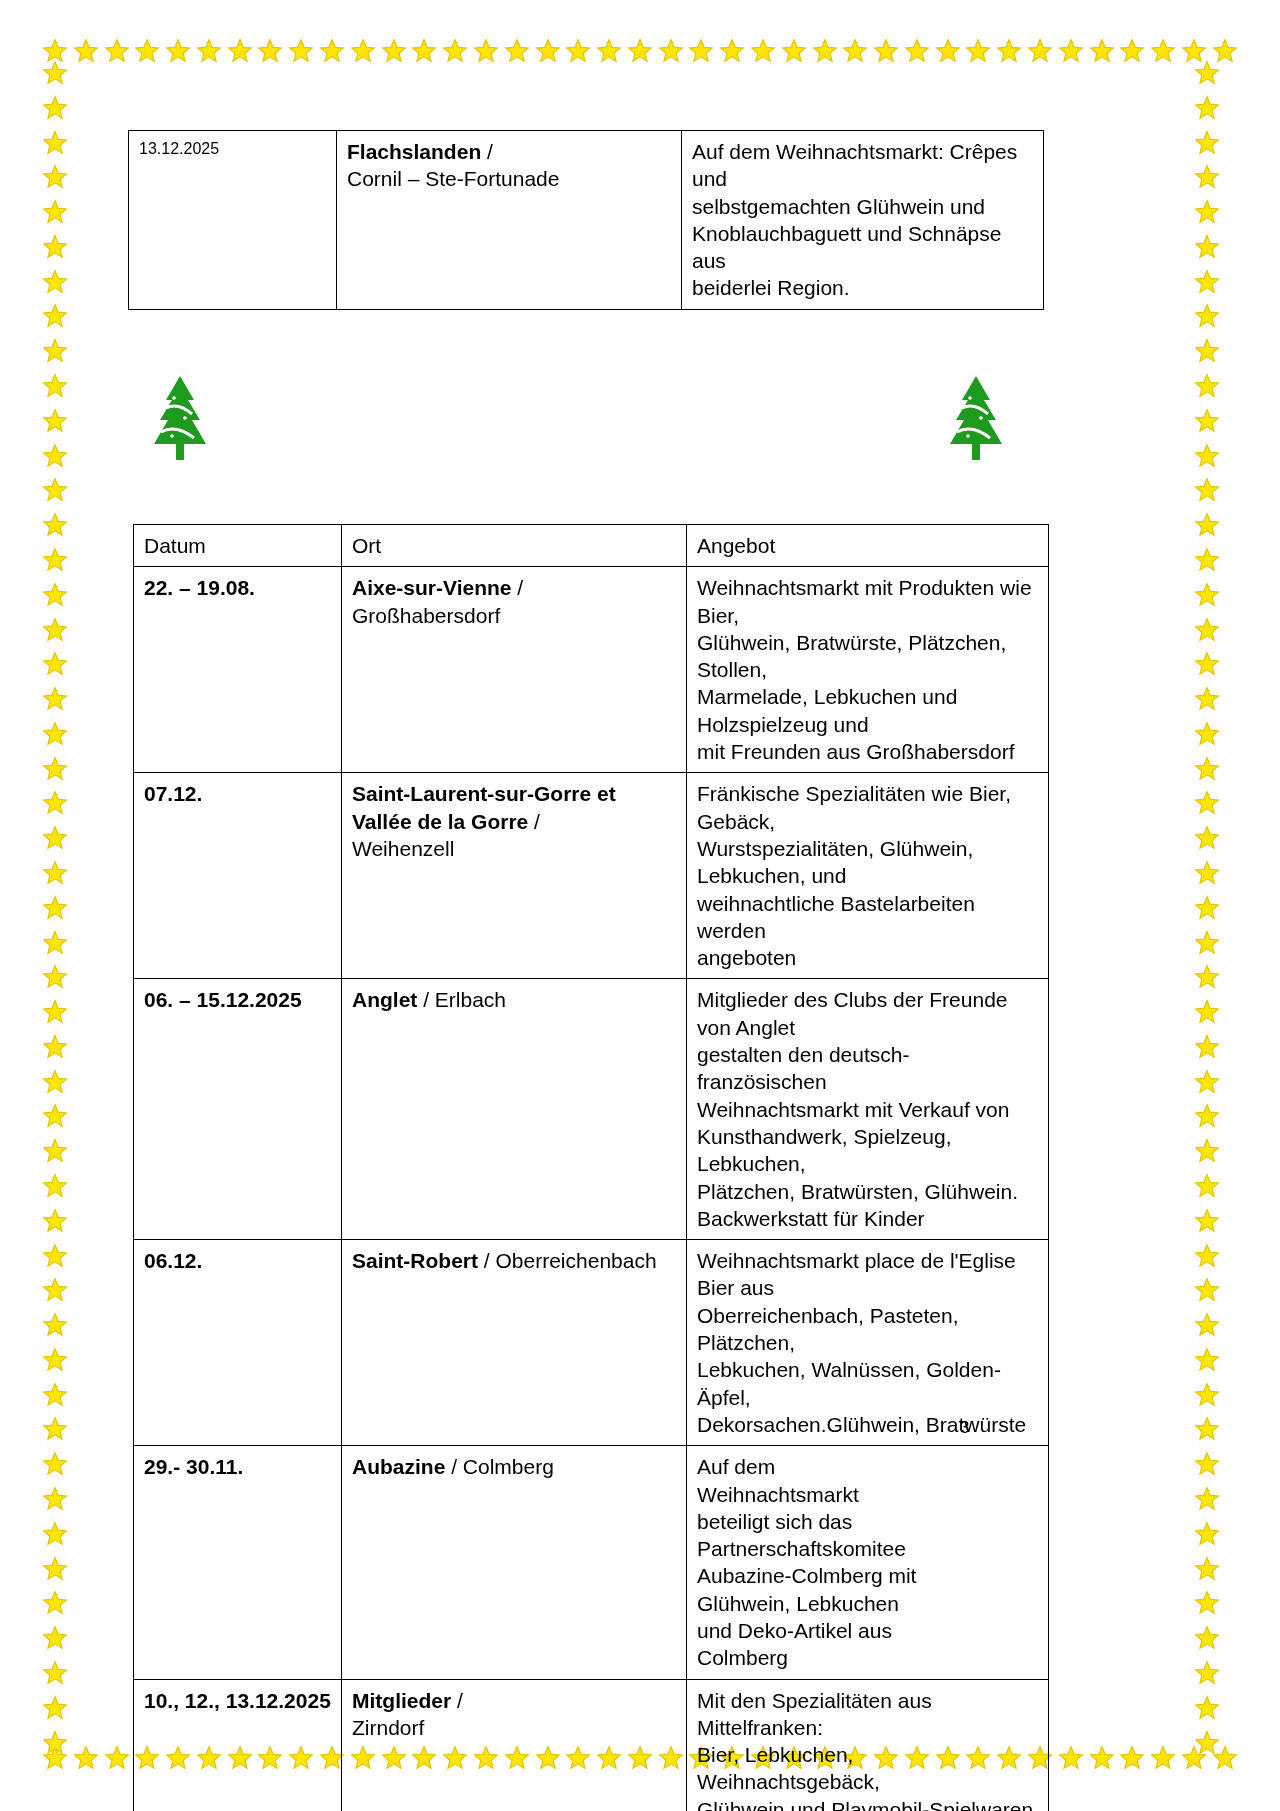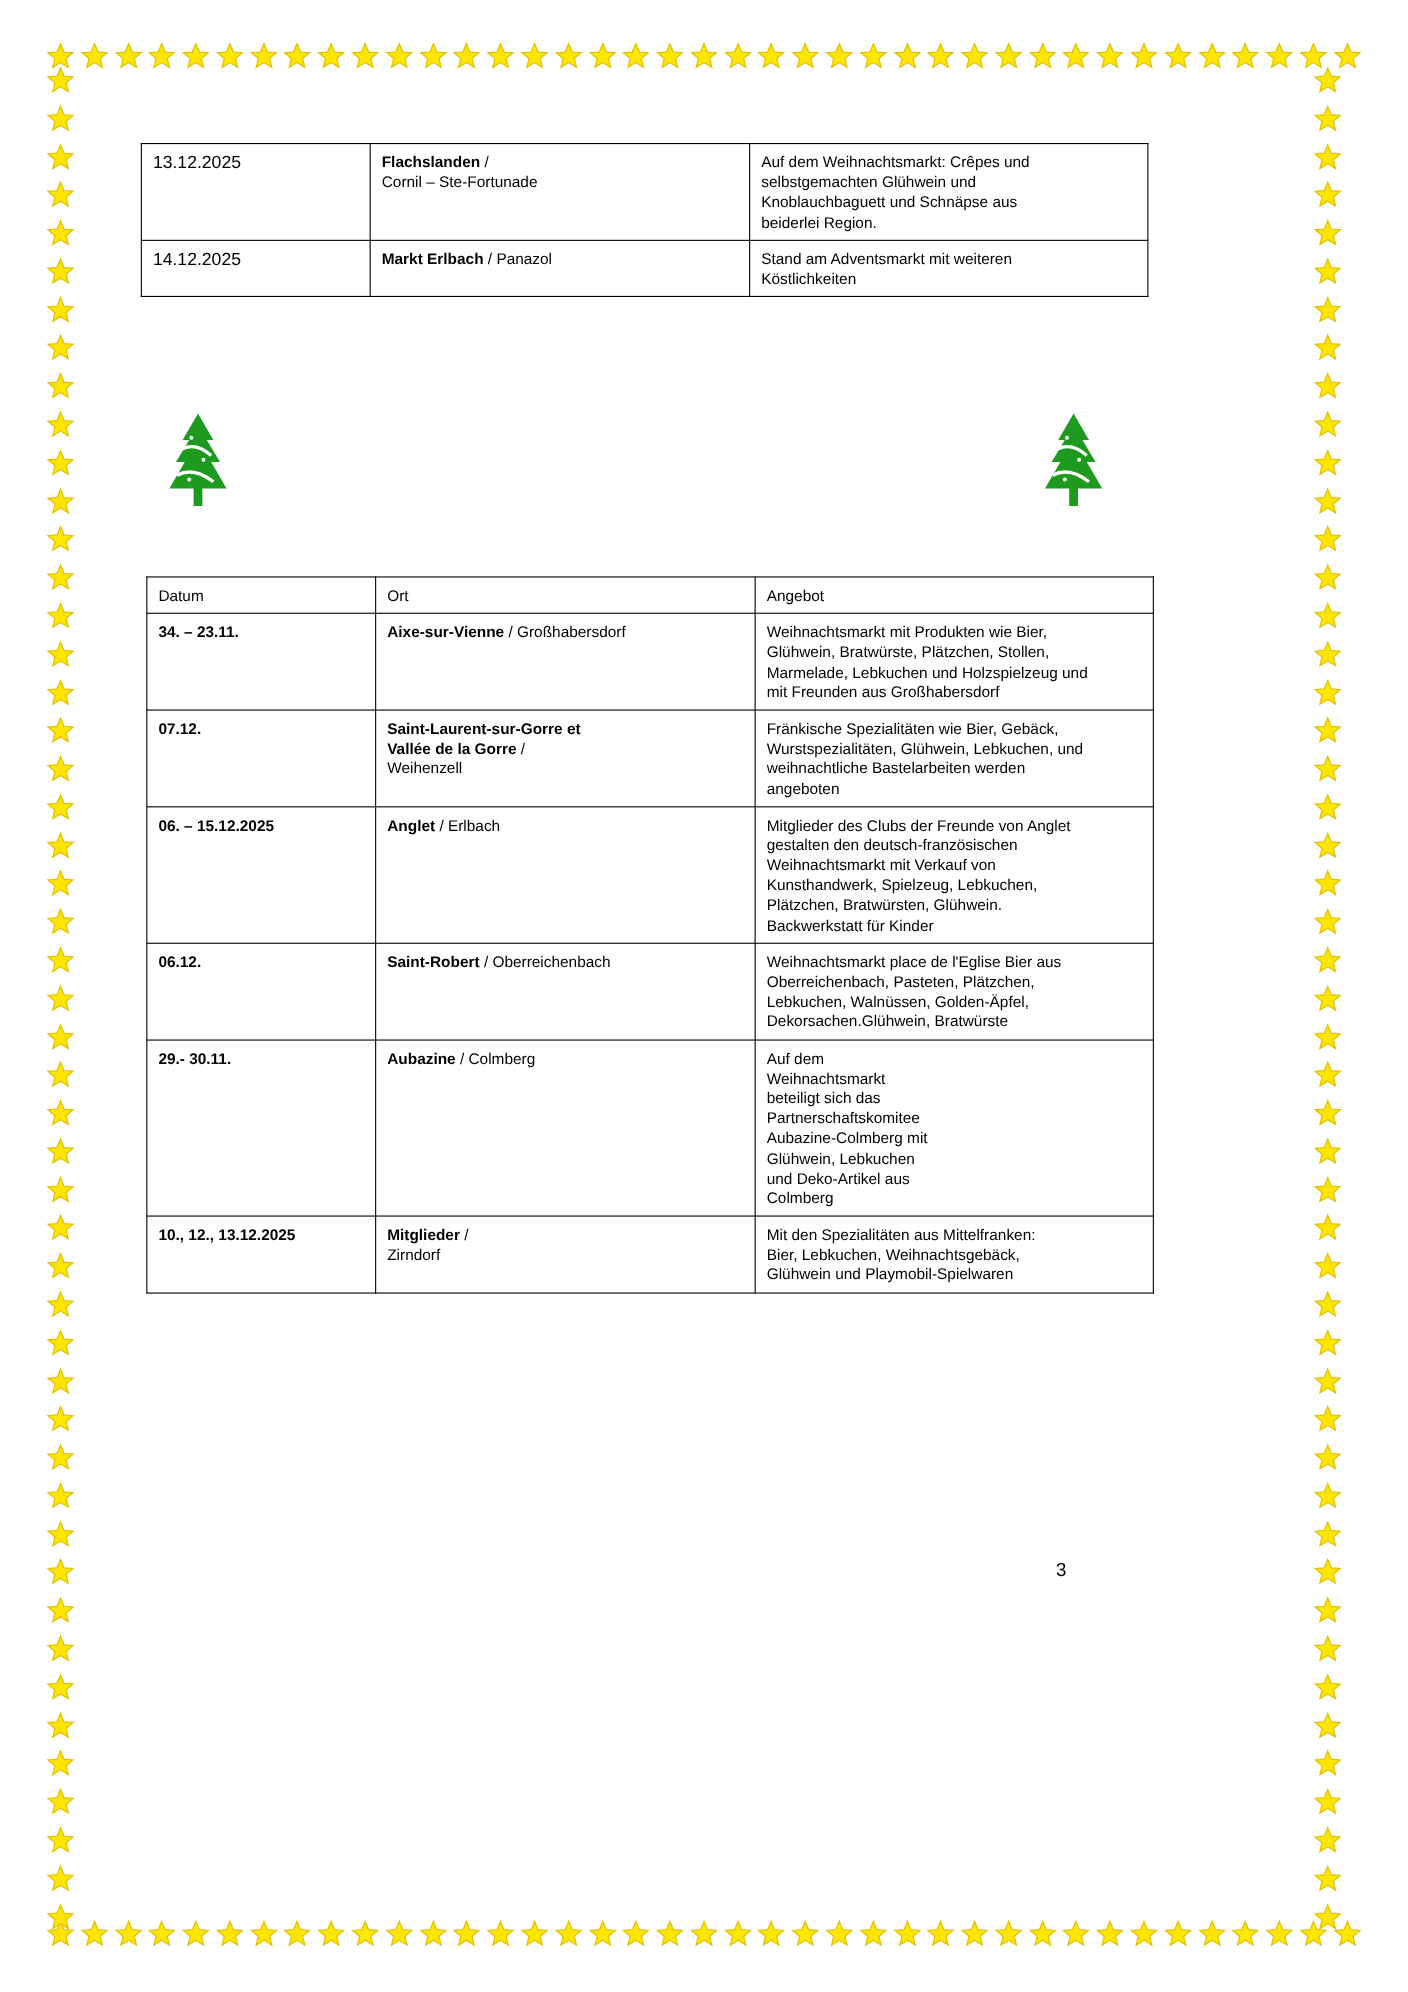--- a/index.html
+++ b/index.html
@@ -66,21 +66,21 @@
   table.doc-table {
     border-collapse: collapse;
     table-layout: fixed;
     position: absolute;
   }
   table.doc-table td,
   table.doc-table th {
     border: 1.5px solid #000000;
     vertical-align: top;
     padding: 7px 9px 7px 10px;
-    font-size: 14px;
+    font-size: 21px;
     line-height: 1.30;
     text-align: left;
     font-weight: normal;
   }
 
   
   col.c-date  { width: 208px; }
   col.c-place { width: 345px; }
   col.c-offer { width: 362px; }
 
@@ -706,30 +706,20 @@
           <td class="cell-date"><span class="">13.12.2025</span></td>
           <td class="cell-place">
             <div><span class="b">Flachslanden</span><span> /</span></div>
             <div>Cornil – Ste-Fortunade</div>
           </td>
           <td class="cell-offer">
             <span class="line">Auf dem Weihnachtsmarkt: Crêpes und</span>
             <span class="line">selbstgemachten Glühwein und</span>
             <span class="line">Knoblauchbaguett und Schnäpse aus</span>
             <span class="line">beiderlei Region.</span>
-          </td>
-        </tr>
-        <tr>
-          <td class="cell-date"><span class="">14.12.2025</span></td>
-          <td class="cell-place">
-            <div><span class="b">Markt Erlbach</span><span> / Panazol</span></div>
-          </td>
-          <td class="cell-offer">
-            <span class="line">Stand am Adventsmarkt mit weiteren</span>
-            <span class="line">Köstlichkeiten</span>
           </td>
         </tr>
       </tbody>
   </table>
 
   <svg class="tree" id="tree-left" viewBox="0 0 64 86">
     <path d="M32 2 L46 26 L40 26 L52 46 L44 46 L58 70 L36 70 L36 86 L28 86 L28 70 L6 70 L20 46 L12 46 L24 26 L18 26 Z" fill="#1E9B1E"></path>
     <path d="M18 34 Q30 28 44 40" stroke="#ffffff" stroke-width="3" fill="none"></path>
     <path d="M13 58 Q28 50 46 64" stroke="#ffffff" stroke-width="3" fill="none"></path>
     <circle cx="26" cy="24" r="1.8" fill="#ffffff"></circle>
@@ -757,21 +747,21 @@
     </colgroup>
     <thead id="table-main-head">
         <tr>
           <th class="hdr">Datum</th>
           <th class="hdr">Ort</th>
           <th class="hdr">Angebot</th>
         </tr>
       </thead>
     <tbody id="table-main-body">
         <tr>
-          <td class="cell-date"><span class="b">34. – 23.11.</span></td>
+          <td class="cell-date"><span class="b">22. – 19.08.</span></td>
           <td class="cell-place">
             <div><span class="b">Aixe-sur-Vienne</span><span> / Großhabersdorf</span></div>
           </td>
           <td class="cell-offer">
             <span class="line">Weihnachtsmarkt mit Produkten wie Bier,</span>
             <span class="line">Glühwein, Bratwürste, Plätzchen, Stollen,</span>
             <span class="line">Marmelade, Lebkuchen und Holzspielzeug und</span>
             <span class="line">mit Freunden aus Großhabersdorf</span>
           </td>
         </tr>

